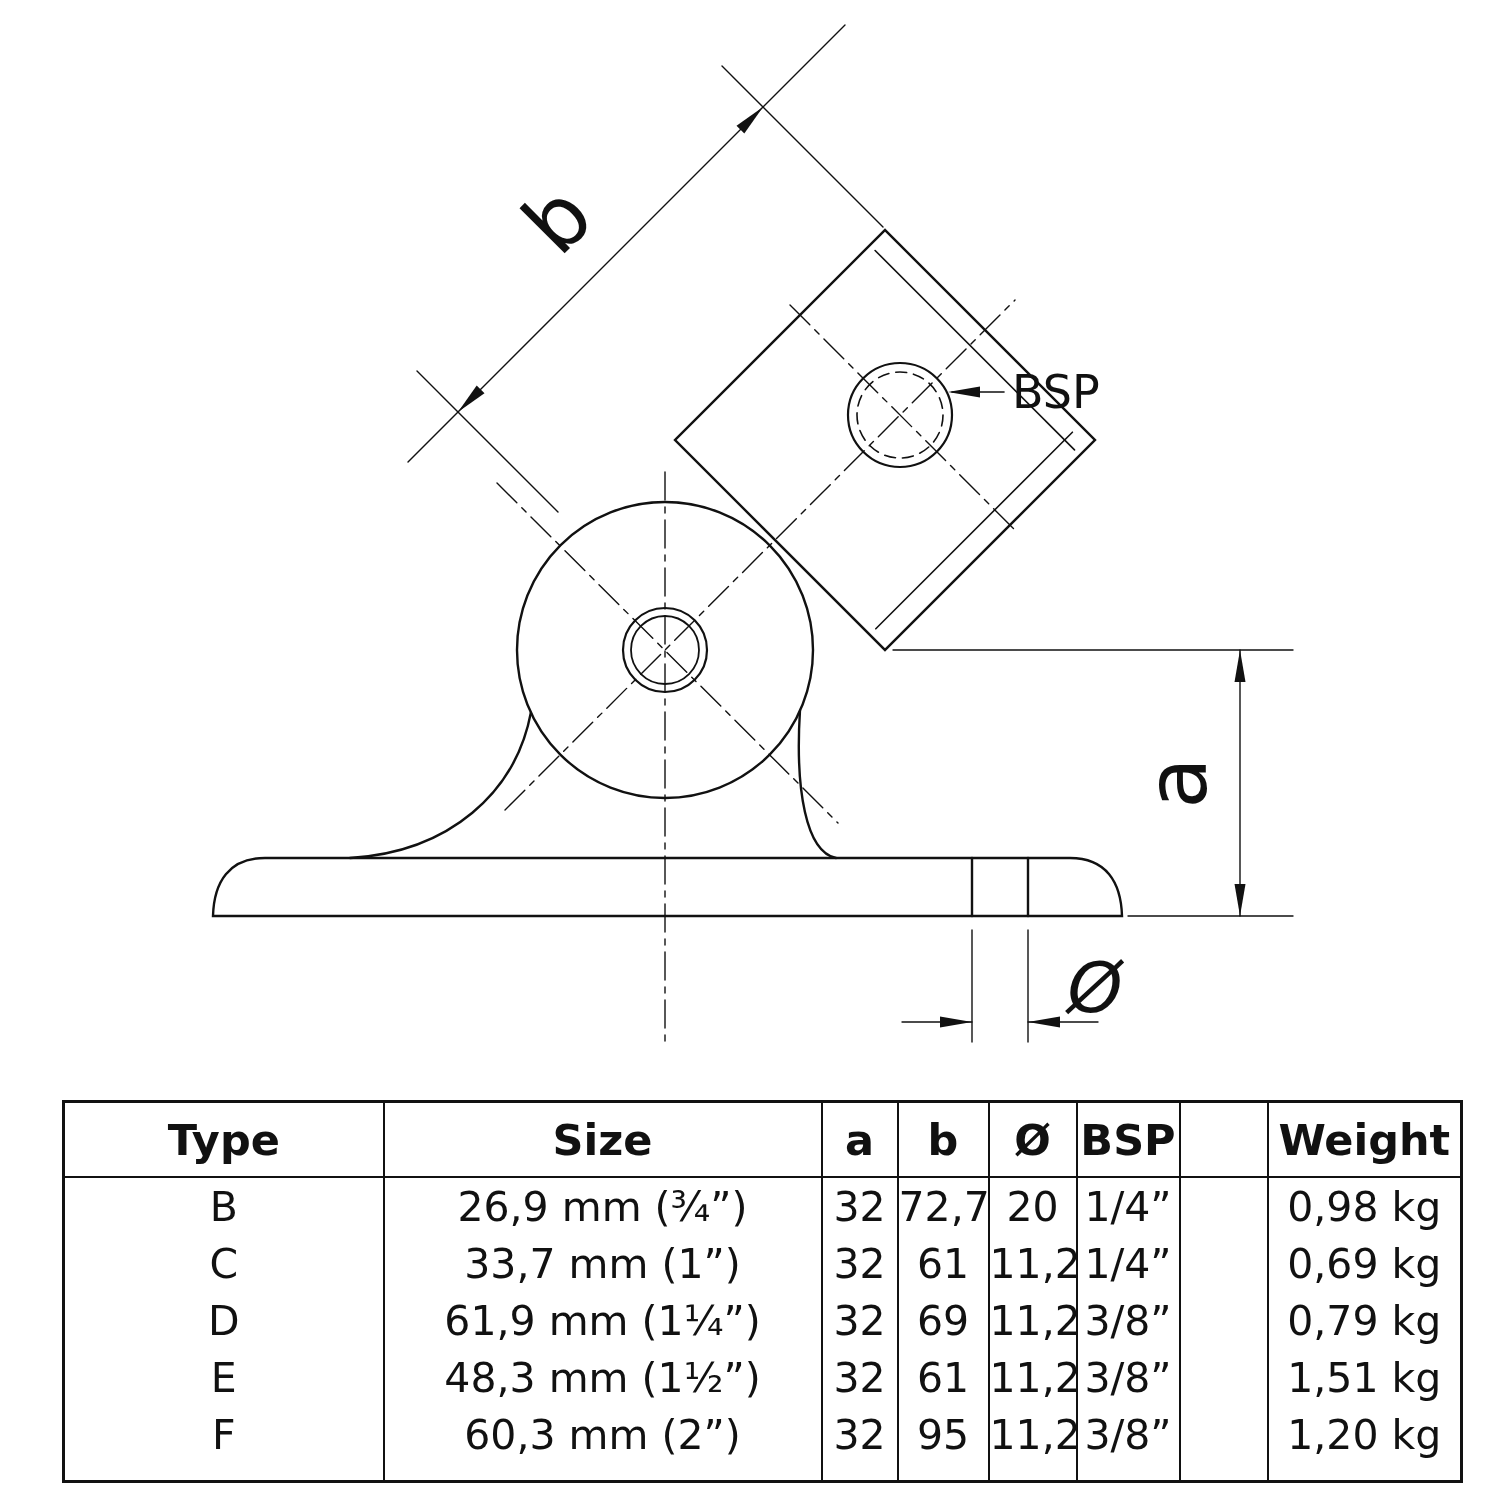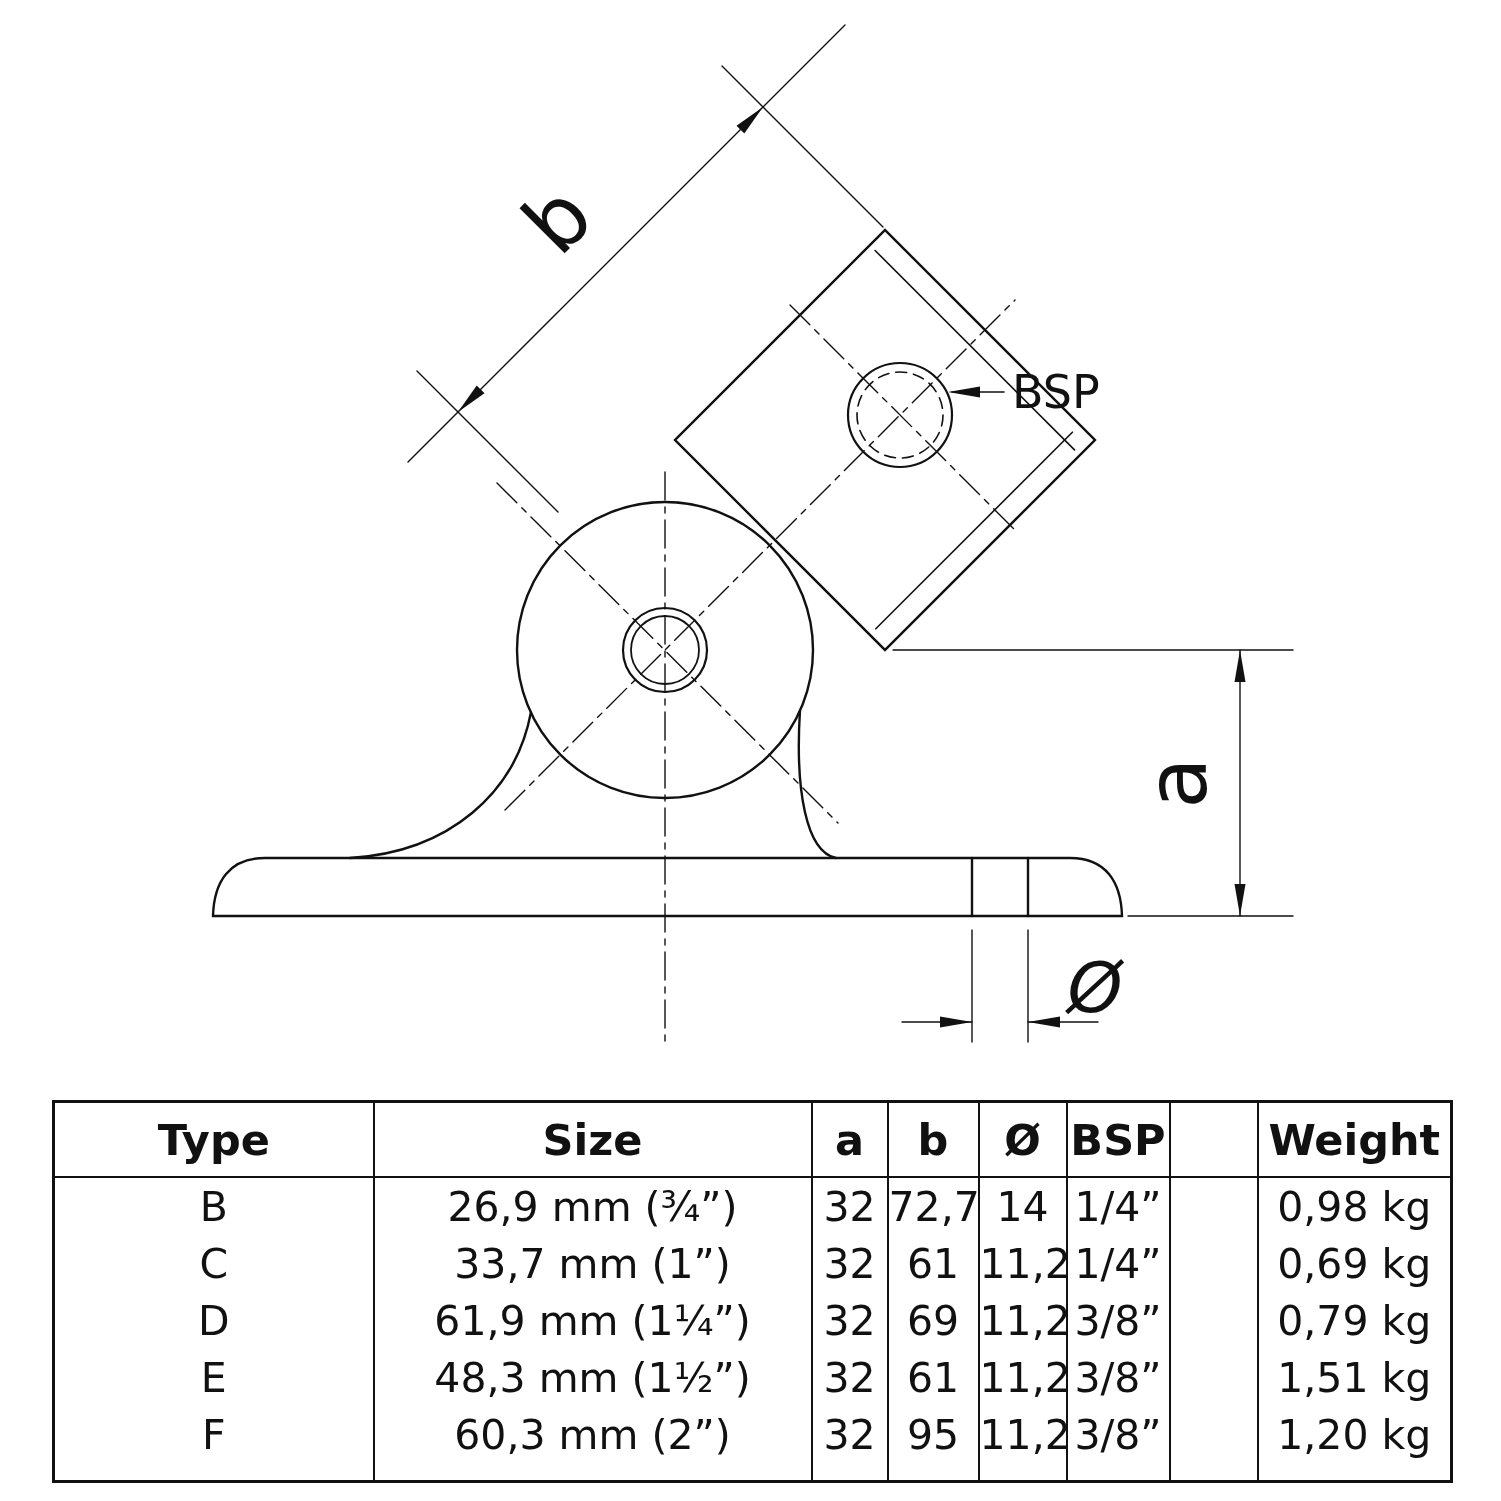--- a/index.html
+++ b/index.html
@@ -4,21 +4,21 @@
 <style>
   html,body{margin:0;padding:0;background:#fff;}
   .sheet{
     position:relative;
     width:1501px;height:1501px;
     background:#ffffff;
     font-family:"DejaVu Sans","Liberation Sans",sans-serif;
     overflow:hidden;
   }
   svg.drawing{position:absolute;left:0;top:0;}
-  .spec-table-wrap{position:absolute;left:52px;top:1100px;}
+  .spec-table-wrap{position:absolute;left:62px;top:1100px;}
   table.spec-table{
     border-collapse:collapse;
     table-layout:fixed;
     width:1398px;
     border:3px solid #111;
     color:#111;
   }
   table.spec-table th, table.spec-table td{
     border-left:2.5px solid #111;
     border-right:2.5px solid #111;
@@ -143,21 +143,21 @@
           <th></th>
           <th>Weight</th>
         </tr>
       </thead>
       <tbody>
         <tr>
           <td>B</td>
           <td>26,9 mm (¾”)</td>
           <td>32</td>
           <td>72,7</td>
-          <td>14</td>
+          <td>20</td>
           <td>1/4”</td>
           <td></td>
           <td>0,98 kg</td>
         </tr>
         <tr>
           <td>C</td>
           <td>33,7 mm (1”)</td>
           <td>32</td>
           <td>61</td>
           <td>11,2</td>

